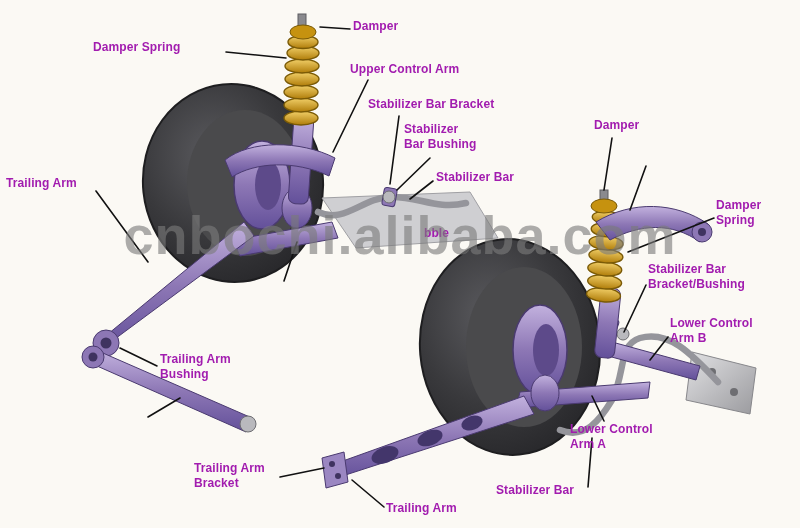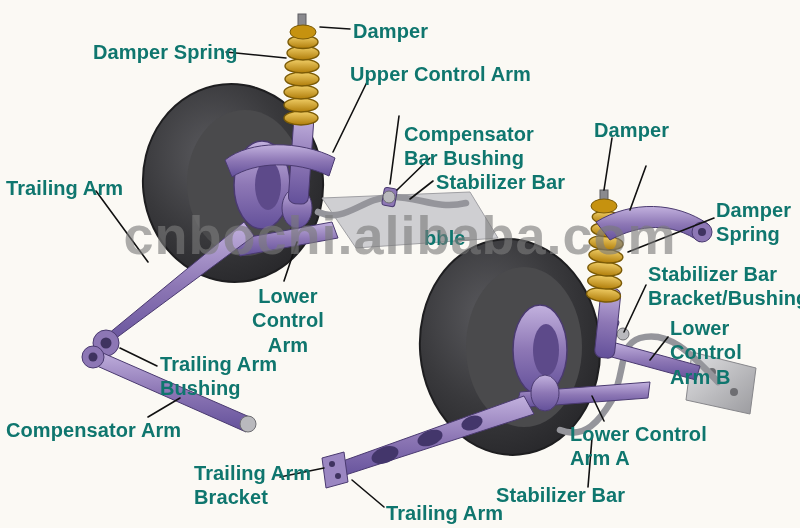--- a/index.html
+++ b/index.html
@@ -3,21 +3,21 @@
 <meta charset="utf-8">
 <style>
   html,body{margin:0;padding:0;background:#e9e9e9;}
   .stage{
     position:relative;width:800px;height:528px;overflow:hidden;
     background:#fbf9f4;font-family:"Liberation Sans",sans-serif;
   }
   .art{position:absolute;left:0;top:0;z-index:1;}
   .label{
     position:absolute;z-index:3;
-    font-weight:700;font-size:20px;line-height:1.22;color:#0f766e;
+    font-weight:700;font-size:12px;line-height:1.22;color:#a21caf;
     white-space:pre-line;letter-spacing:0.1px;
   }
   .label.c{text-align:center;}
   .watermark{
     position:absolute;left:0;top:204px;width:100%;z-index:5;
     text-align:center;font-weight:700;font-size:54px;
     color:rgba(122,122,122,0.62);letter-spacing:1px;
     font-family:Liberation Sans, sans-serif;pointer-events:none;
   }
 </style>
@@ -200,38 +200,35 @@
       <line x1="604" y1="421" x2="592" y2="396"></line>
       <line x1="280" y1="477" x2="324" y2="468"></line>
       <line x1="588" y1="487" x2="592" y2="438"></line>
       <line x1="384" y1="507" x2="352" y2="480"></line>
     </g>
   </svg>
 
   <div class="label" style="left:93px;top:40px">Damper Spring</div>
   <div class="label" style="left:353px;top:19px">Damper</div>
   <div class="label" style="left:350px;top:62px">Upper Control Arm</div>
-  <div class="label" style="left:404px;top:122px">Compensator
+  <div class="label" style="left:368px;top:97px">Stabilizer Bar Bracket</div>
+  <div class="label" style="left:404px;top:122px">Stabilizer
 Bar Bushing</div>
   <div class="label" style="left:436px;top:170px">Stabilizer Bar</div>
   <div class="label" style="left:594px;top:118px">Damper</div>
   <div class="label" style="left:6px;top:176px">Trailing Arm</div>
   <div class="label" style="left:716px;top:198px">Damper
 Spring</div>
   <div class="label" style="left:424px;top:226px">bble</div>
   <div class="label" style="left:648px;top:262px">Stabilizer Bar
 Bracket/Bushing</div>
-  <div class="label c" style="left:250px;top:284px;width:76px">Lower
-Control
-Arm</div>
   <div class="label" style="left:670px;top:316px">Lower Control
 Arm B</div>
   <div class="label" style="left:160px;top:352px">Trailing Arm
 Bushing</div>
-  <div class="label" style="left:6px;top:418px">Compensator Arm</div>
   <div class="label" style="left:570px;top:422px">Lower Control
 Arm A</div>
   <div class="label" style="left:194px;top:461px">Trailing Arm
 Bracket</div>
   <div class="label" style="left:496px;top:483px">Stabilizer Bar</div>
   <div class="label" style="left:386px;top:501px">Trailing Arm</div>
 
   <div class="watermark">cnbochi.alibaba.com</div>
 
 </div>

